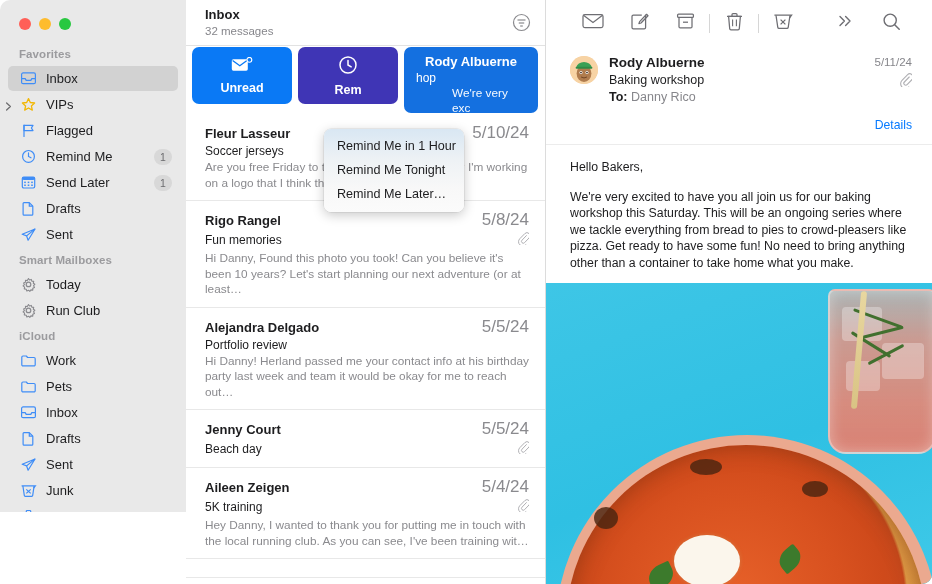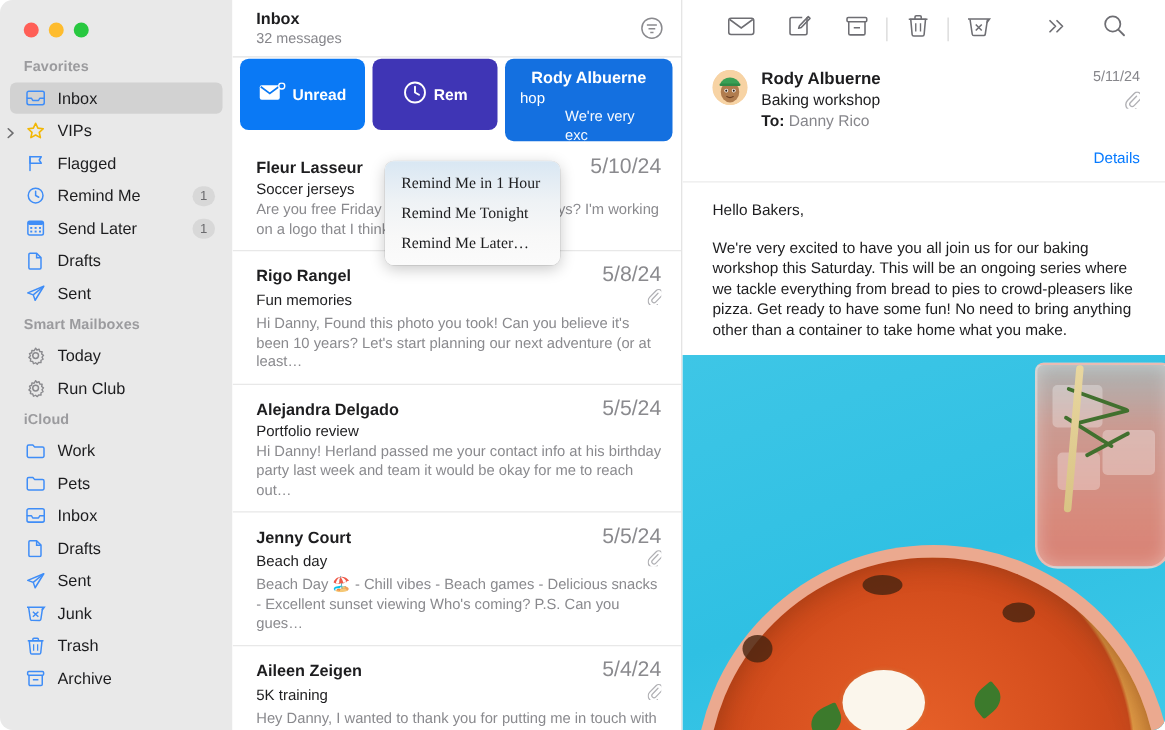--- a/index.html
+++ b/index.html
@@ -13,21 +13,21 @@
     position: relative;
     width: 932px; height: 584px;
     display: flex;
     border-radius: 10px;
     overflow: hidden;
     background: #fff;
   }
 
   
   .sidebar {
-    width: 186px; height: 584px;
+    width: 186px; height: 512px;
     background: #e9e9e9;
     flex: 0 0 186px;
     padding-top: 0;
     position: relative;
     overflow: hidden;
   }
   .traffic {
     display: flex; gap: 8px;
     padding: 18px 0 0 19px;
     height: 42px;
@@ -115,21 +115,21 @@
     height: 68px;
     display: flex;
     overflow: hidden;
   }
   .swipe-btn {
     width: 100px;
     height: 57px;
     margin: 1px 0 1px 6px;
     border-radius: 7px;
     display: flex;
-    flex-direction: row;
+    flex-direction: column;
     align-items: center;
     justify-content: center;
     color: #fff;
     font-size: 12.5px;
     font-weight: 600;
     gap: 5px;
   }
   .swipe-btn.unread { background: #0a79f5; }
   .swipe-btn.remind { background: #3f35b5; }
   .swipe-sel {
@@ -160,28 +160,27 @@
     font-size: 11.8px; color: #8a8a8e;
     line-height: 15.5px;
     margin-top: 2px;
     overflow: hidden;
   }
   .clip-icon { color: #b0b0b4; }
 
   
   .ctx-menu {
     position: absolute;
-    left: 122px; top: 83px;
+    left: 138px; top: 83px;
     width: 140px;
     border-radius: 7px;
     background: linear-gradient(180deg, #d9e7f3 0%, #eef2f5 38%, #f8f8f8 72%, #fbfbfb 100%);
     box-shadow: 0 3px 12px rgba(0,0,0,0.22), 0 0 0 0.5px rgba(0,0,0,0.10);
     padding: 5px 0 6px 0;
     z-index: 40;
-    font-family: Liberation Serif, serif;
   }
   .ctx-item {
     font-size: 12.6px;
     color: #1d1d1f;
     padding: 4px 10px 4px 13px;
     white-space: nowrap;
     line-height: 16px;
   }
 
   
@@ -563,21 +562,20 @@
             <div class="row-top">
               <span class="row-from">Jenny Court</span>
               <span class="row-date">5/5/24</span>
             </div>
             <div class="row-mid">
               <span class="row-subj">Beach day</span>
               <span class="clip-icon"><svg width="11" height="13" viewBox="0 0 11 13">
                   <path d="M8.4 3.6 L4 8.2 a1.75 1.75 0 0 0 2.5 2.5 l4.6 -4.8 a3 3 0 0 0 -4.3 -4.3 L1.8 6.7 a4.3 4.3 0 0 0 6.1 6.1" fill="none" stroke="#b0b0b4" stroke-width="1" stroke-linecap="round"></path>
                 </svg></span>
             </div>
-            <div class="row-prev">Beach Day 🏖️ - Chill vibes - Beach games - Delicious snacks - Excellent sunset viewing Who's coming? P.S. Can you gues…</div>
           </div>
           <div class="row">
             <div class="row-top">
               <span class="row-from">Aileen Zeigen</span>
               <span class="row-date">5/4/24</span>
             </div>
             <div class="row-mid">
               <span class="row-subj">5K training</span>
               <span class="clip-icon"><svg width="11" height="13" viewBox="0 0 11 13">
                   <path d="M8.4 3.6 L4 8.2 a1.75 1.75 0 0 0 2.5 2.5 l4.6 -4.8 a3 3 0 0 0 -4.3 -4.3 L1.8 6.7 a4.3 4.3 0 0 0 6.1 6.1" fill="none" stroke="#b0b0b4" stroke-width="1" stroke-linecap="round"></path>

